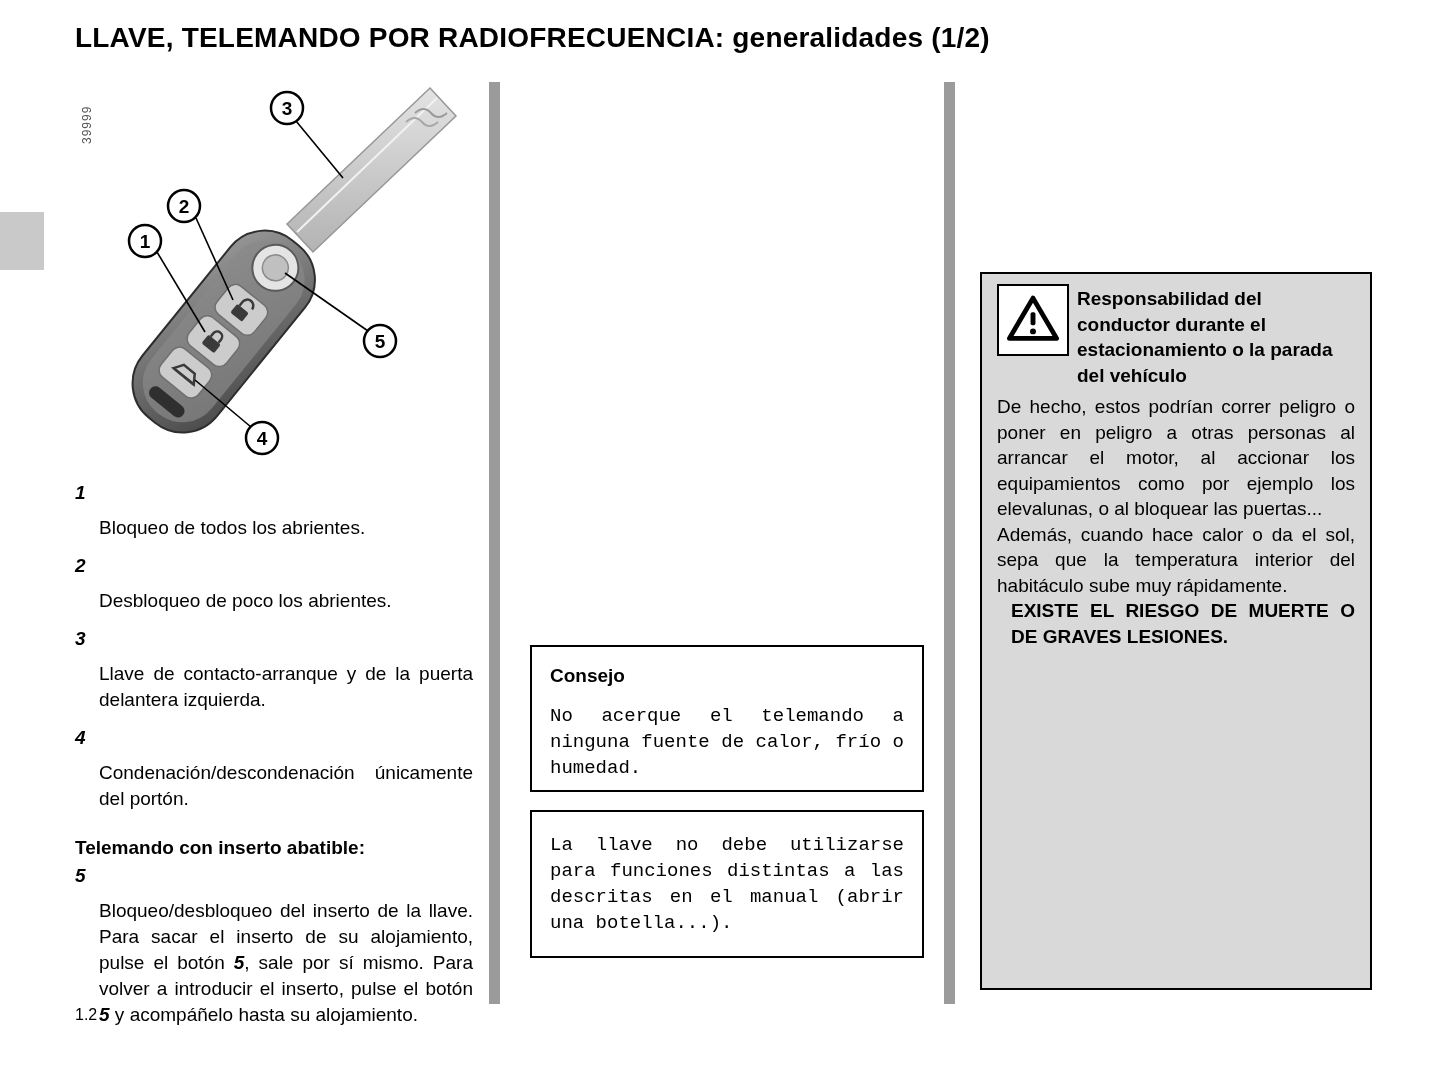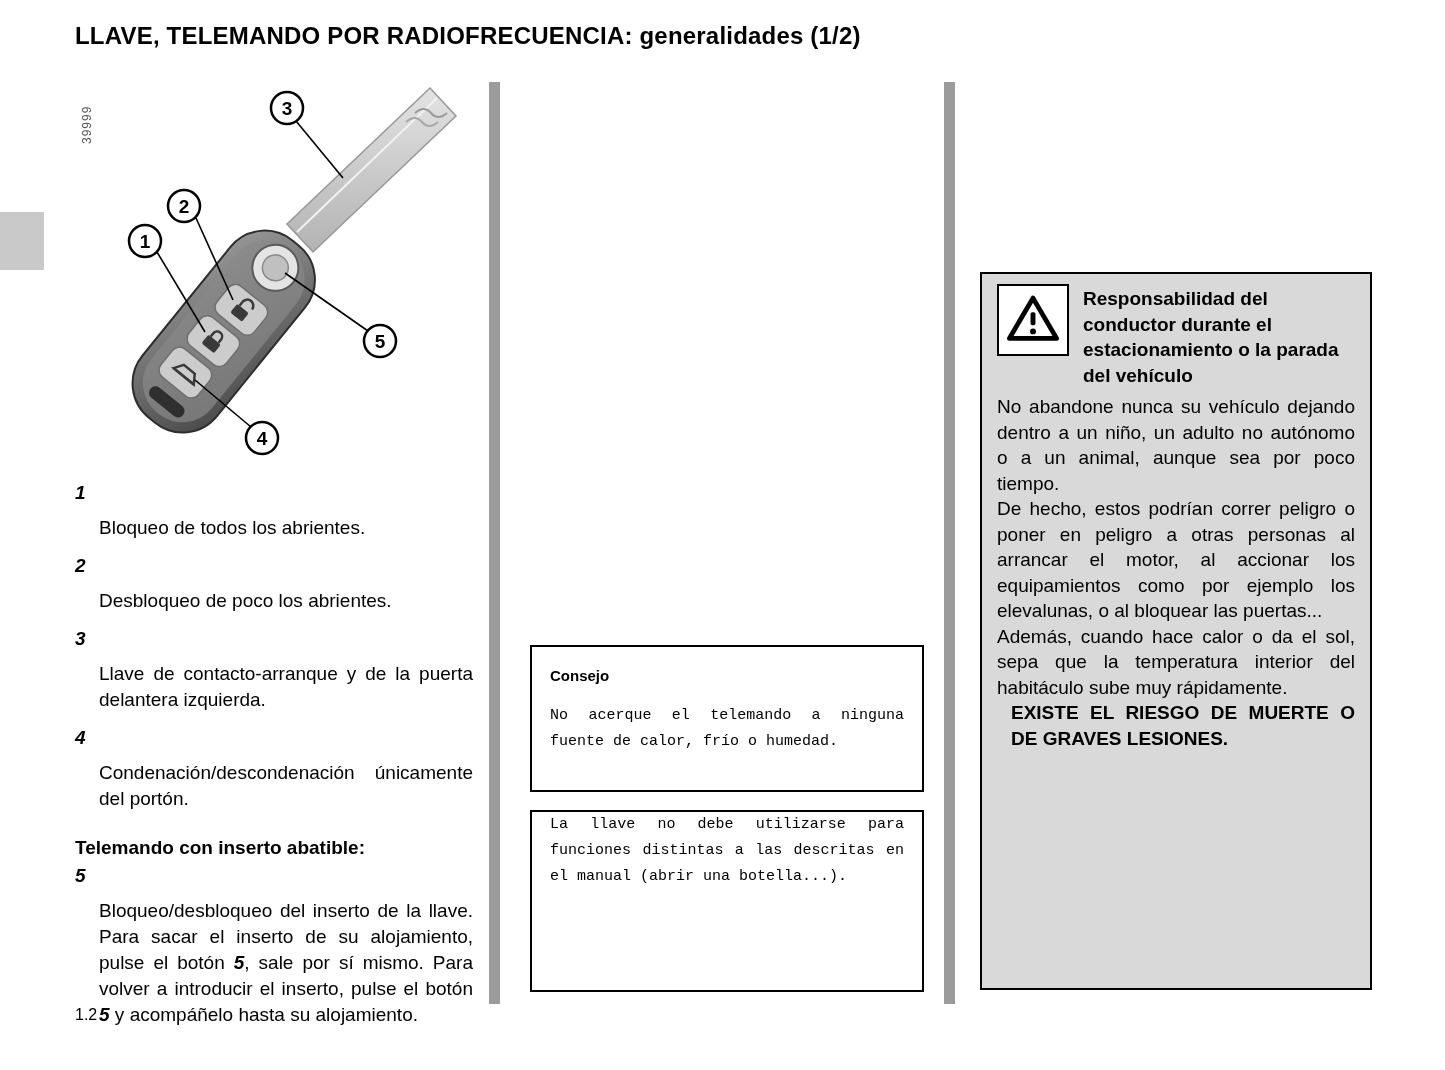--- a/index.html
+++ b/index.html
@@ -1,48 +1,48 @@
 <!DOCTYPE html>
 <html><head>
 <meta charset="utf-8">
 <style>
   * { margin: 0; padding: 0; box-sizing: border-box; }
   html, body { background: #ffffff; }
   body { font-family: "Liberation Sans", sans-serif; color: #000; }
   .page { position: relative; width: 1445px; height: 1070px; background: #fff; overflow: hidden; }
 
-  .title { position: absolute; left: 75px; top: 22px; font-size: 24px; font-weight: bold; letter-spacing: 0.2px; }
+  .title { position: absolute; left: 75px; top: 22px; font-size: 28px; font-weight: bold; letter-spacing: 0.2px; }
 
   .tab-marker { position: absolute; left: 0; top: 212px; width: 44px; height: 58px; background: #c9c9c9; }
 
   .figure { position: absolute; left: 75px; top: 80px; width: 400px; height: 394px; }
   .fig-id { font-size: 12px; fill: #555; letter-spacing: 1px; }
   .callout circle { fill: #fff; stroke: #000; stroke-width: 2.5; }
   .callout text { font-size: 19px; font-weight: bold; fill: #000; }
   .leader { stroke: #000; stroke-width: 1.6; }
 
   .legend { position: absolute; left: 75px; top: 480px; width: 398px; font-size: 19px; line-height: 26px; }
   .legend-item { display: flex; margin-bottom: 12px; }
   .legend-item .num { flex: 0 0 24px; width: 24px; font-weight: bold; font-style: italic; }
   .legend-item .txt { flex: 1; text-align: justify; margin-top: 35px; }
   .legend-sub { font-weight: bold; margin: 23px 0 2px 0; }
   .num-inline { font-weight: bold; font-style: italic; }
 
   .sep { position: absolute; top: 82px; width: 11px; height: 922px; background: #9b9b9b; }
   .sep1 { left: 489px; }
   .sep2 { left: 944px; }
 
-  .box { position: absolute; left: 530px; width: 394px; border: 2px solid #000; background: #fff; font-size: 15px; line-height: 26px; }
+  .box { position: absolute; left: 530px; width: 394px; border: 2px solid #000; background: #fff; font-size: 19px; line-height: 26px; }
   .tip-box { top: 645px; height: 147px; padding: 16px 18px; }
   .tip-heading { font-weight: bold; margin-bottom: 14px; }
-  .note-box { top: 810px; height: 182px; padding: 0 18px; display: flex; }
+  .note-box { top: 810px; height: 148px; padding: 0 18px; display: flex; align-items: center; }
   .note-box .txt, .tip-box .txt { text-align: justify; font-family: Liberation Mono, monospace; }
 
   .warning-panel { position: absolute; left: 980px; top: 272px; width: 392px; height: 718px; background: #d9d9d9; border: 2px solid #000; padding: 10px 15px; font-size: 19px; line-height: 25.5px; }
-  .warning-header { display: flex; gap: 14px; margin-bottom: 6px; }
+  .warning-header { display: flex; gap: 8px; margin-bottom: 6px; }
   .warning-icon-box { flex: 0 0 72px; width: 72px; height: 72px; background: #fff; border: 2px solid #000; display: flex; align-items: center; justify-content: center; }
   .warning-title { font-weight: bold; padding-top: 2px; }
   .warning-panel p { text-align: justify; }
   .warning-emphasis { font-weight: bold; text-align: justify; margin-left: 14px; }
 
   .page-num { position: absolute; left: 75px; top: 1006px; font-size: 16px; }
 </style>
 </head>
 <body>
 
@@ -175,21 +175,20 @@
     <div class="warning-header">
       <div class="warning-icon-box">
         <svg viewBox="0 0 64 64" width="56" height="56">
           <path d="M32 7 L59 53 H5 Z" fill="none" stroke="#000" stroke-width="5.5" stroke-linejoin="round"></path>
           <rect x="29.2" y="23" width="5.6" height="15" rx="2" fill="#000"></rect>
           <circle cx="32" cy="45" r="3.4" fill="#000"></circle>
         </svg>
       </div>
       <div class="warning-title">Responsabilidad del conductor durante el estacionamiento o la parada del vehículo</div>
     </div>
-    <p>No abandone nunca su vehículo dejando dentro a un niño, un adulto no autónomo o a un animal, aunque sea por poco tiempo.</p>
     <p>De hecho, estos podrían correr peligro o poner en peligro a otras personas al arrancar el motor, al accionar los equipamientos como por ejemplo los elevalunas, o al bloquear las puertas...</p>
     <p>Además, cuando hace calor o da el sol, sepa que la temperatura interior del habitáculo sube muy rápidamente.</p>
     <div class="warning-emphasis">EXISTE EL RIESGO DE MUERTE O DE GRAVES LESIONES.</div>
   </div>
 
   <div class="page-num">1.2</div>
 
 </div>
 
 </body></html>

